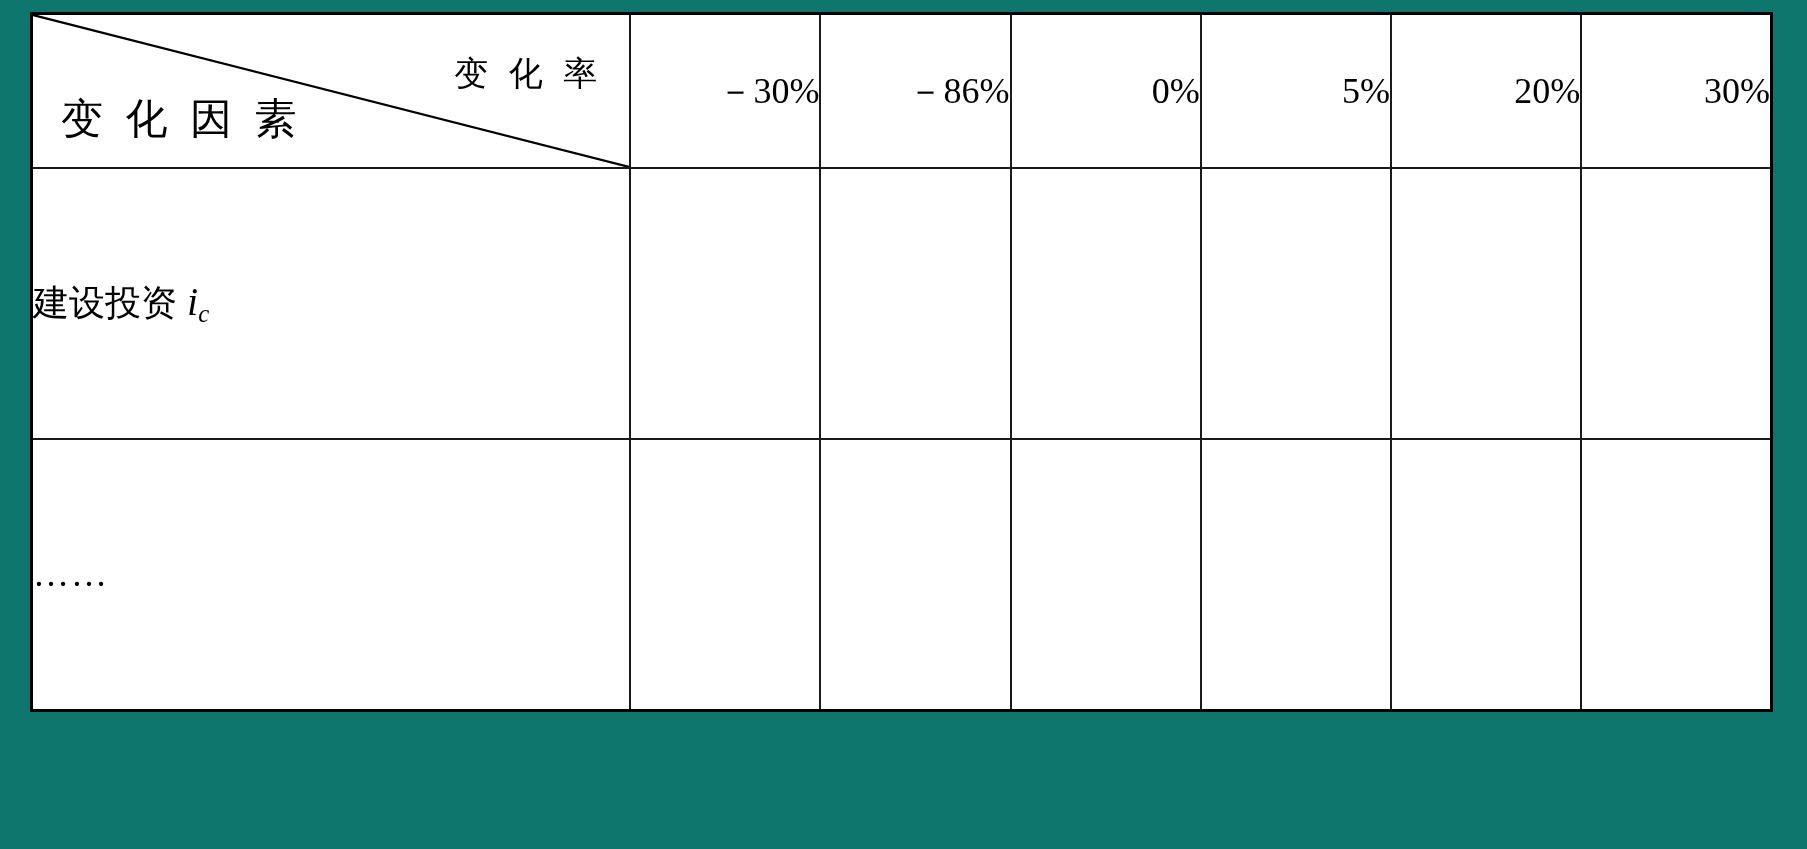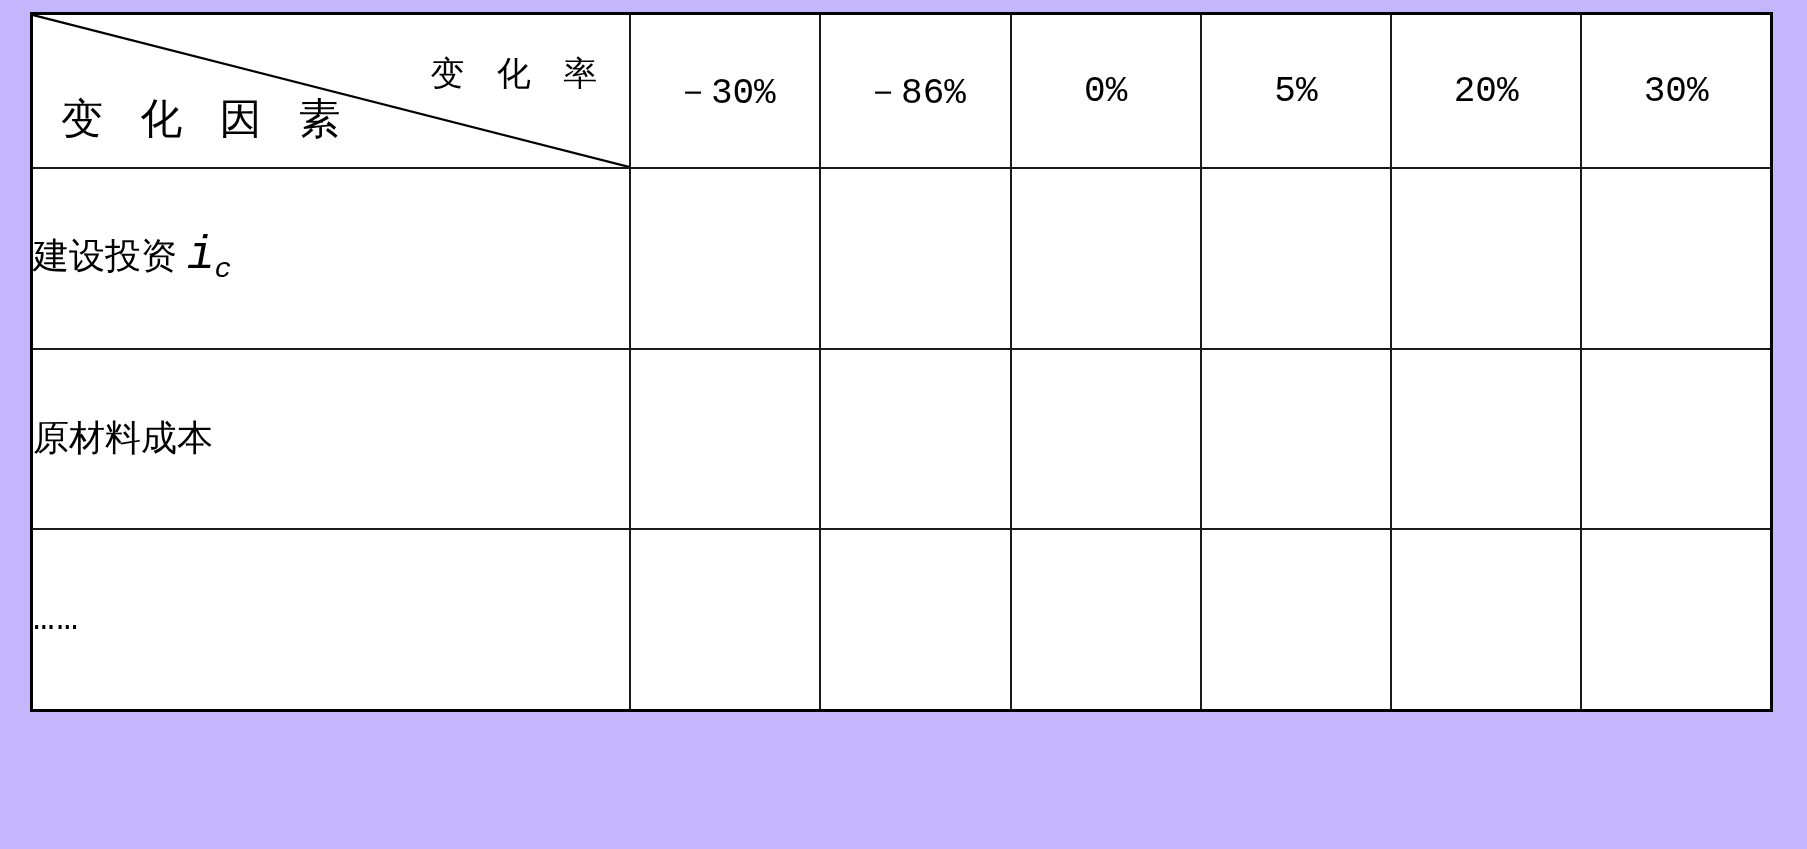--- a/index.html
+++ b/index.html
@@ -12,22 +12,21 @@
     height: 849px;
     font-family: "Liberation Serif", "DejaVu Serif", serif;
     color: #000000;
     overflow: hidden;
   }
 
   #page {
     position: relative;
     width: 1807px;
     height: 849px;
-    background: #c4b5fd;
-    font-family: Liberation Mono, monospace;
+    background: #0f766e;
   }
 
   
   .sensitivity-table {
     position: absolute;
     left: 30px;
     top: 12px;
     width: 1743px;
     height: 700px;
     border-collapse: collapse;
@@ -70,37 +69,37 @@
     left: 28px;
     bottom: 20px;
     font-size: 42px;
     letter-spacing: 6px;
     white-space: nowrap;
   }
 
   
   .col-head {
     height: 152px;
-    text-align: center;
+    text-align: right;
     vertical-align: middle;
     font-size: 36px;
     white-space: nowrap;
   }
 
   
   .row-label-cell {
     height: 89px;
     padding-left: 26px;
     font-size: 36px;
     vertical-align: middle;
     white-space: nowrap;
   }
   .row-label-cell .sub-var {
     font-style: italic;
-    font-size: 46px;
+    font-size: 40px;
     padding-left: 10px;
   }
   .row-label-cell .sub-var sub {
     font-style: italic;
     font-size: 0.62em;
     vertical-align: -0.30em;
   }
   .data-cell {
     height: 89px;
   }
@@ -149,29 +148,20 @@
         <td class="data-cell"></td>
         <td class="data-cell"></td>
         <td class="data-cell"></td>
         <td class="data-cell"></td>
         <td class="data-cell"></td>
         <td class="data-cell"></td>
       </tr>
 
 
 
-      <tr>
-        <td class="row-label-cell"><span>原材料成本</span></td>
-        <td class="data-cell"></td>
-        <td class="data-cell"></td>
-        <td class="data-cell"></td>
-        <td class="data-cell"></td>
-        <td class="data-cell"></td>
-        <td class="data-cell"></td>
-      </tr>
 
 
       <tr>
         <td class="row-label-cell"><span class="ellipsis-label">……</span></td>
         <td class="data-cell"></td>
         <td class="data-cell"></td>
         <td class="data-cell"></td>
         <td class="data-cell"></td>
         <td class="data-cell"></td>
         <td class="data-cell"></td>

